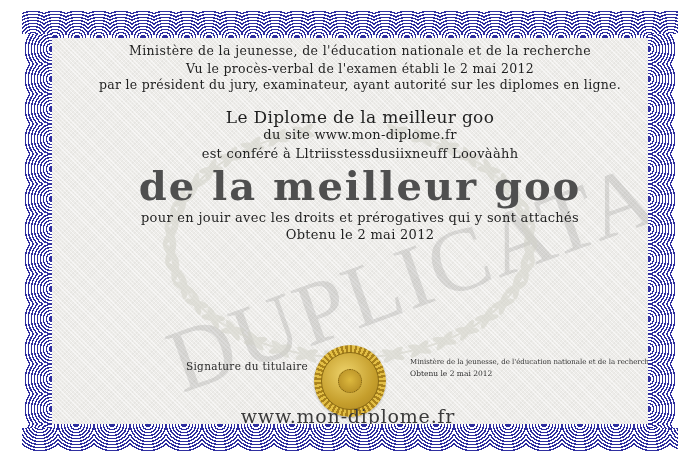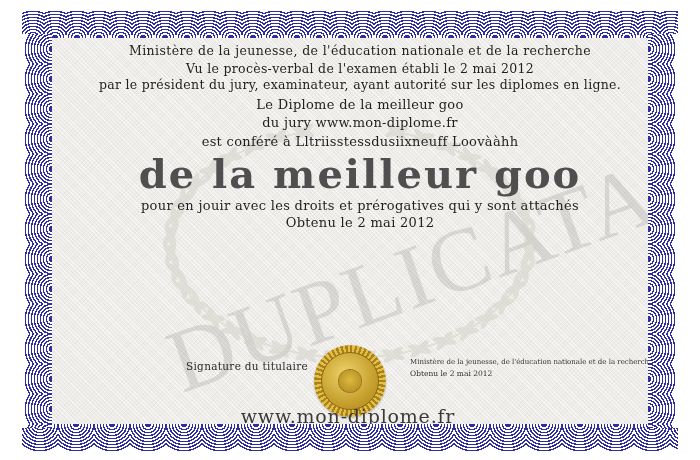--- a/index.html
+++ b/index.html
@@ -57,21 +57,21 @@
     transform:rotate(-20deg); transform-origin:0 50%; line-height:90px;
   }
   .wm-wreath{position:absolute; inset:0; z-index:1; opacity:.55;}
 
   
   .content{position:absolute; inset:30px; z-index:3; text-align:center; color:#1f1f1f;}
   .gothic{font-family:"DejaVu Serif", serif;padding-left:20px;}
   .l-ministry{padding-top:5px; font-size:12.5px; line-height:16px; letter-spacing:.4px;}
   .l-pre1{margin-top:2px; font-size:12.5px; line-height:16px; letter-spacing:.3px;}
   .l-pre2{font-size:12.5px; line-height:16px; letter-spacing:.3px;}
-  .l-pre3{margin-top:3px; font-size:13px; line-height:18px; letter-spacing:.3px;}
+  .l-pre3{margin-top:15px; font-size:17px; line-height:18px; letter-spacing:.3px;}
   .l-pre4{font-size:13px; line-height:18px; letter-spacing:.3px;}
   .l-pre5{font-size:13px; line-height:19px; letter-spacing:.3px;}
   .title1{margin-top:14px; font-size:40px; line-height:44px; font-weight:bold; color:#4f4f4f; letter-spacing:2px;}
   .title2{font-size:40px; line-height:46px; font-weight:bold; color:#4f4f4f; letter-spacing:2px;}
   .l-rights{font-size:13px; line-height:17px; letter-spacing:.3px;}
   .l-obtained{font-size:13px; line-height:17px; letter-spacing:.3px;}
 
   
   .signature-label{position:absolute; z-index:3; left:110px; top:352px; width:190px;
     text-align:center; font-size:10.5px; color:#2a2a2a; letter-spacing:.3px;}
@@ -185,21 +185,21 @@
   <div class="band band-top"></div>
   <div class="band band-bottom"></div>
   <div class="band band-left"></div>
   <div class="band band-right"></div>
 
   <div class="content">
     <div class="gothic l-ministry">Ministère de la jeunesse, de l'éducation nationale et de la recherche</div>
     <div class="gothic l-pre1">Vu le procès-verbal de l'examen établi le 2 mai 2012</div>
     <div class="gothic l-pre2">par le président du jury, examinateur, ayant autorité sur les diplomes en ligne.</div>
     <div class="gothic l-pre3">Le Diplome de la meilleur goo</div>
-    <div class="gothic l-pre4">du jury www.mon-diplome.fr</div>
+    <div class="gothic l-pre4">du site www.mon-diplome.fr</div>
     <div class="gothic l-pre5">est conféré à Lltriisstessdusiixneuff Loovààhh</div>
     <div class="gothic title2">de la meilleur goo</div>
     <div class="gothic l-rights">pour en jouir avec les droits et prérogatives qui y sont attachés</div>
     <div class="gothic l-obtained">Obtenu le 2 mai 2012</div>
   </div>
 
   <div class="gothic signature-label">Signature du titulaire</div>
 
   <div class="seal">
     <div class="seal-inner">

